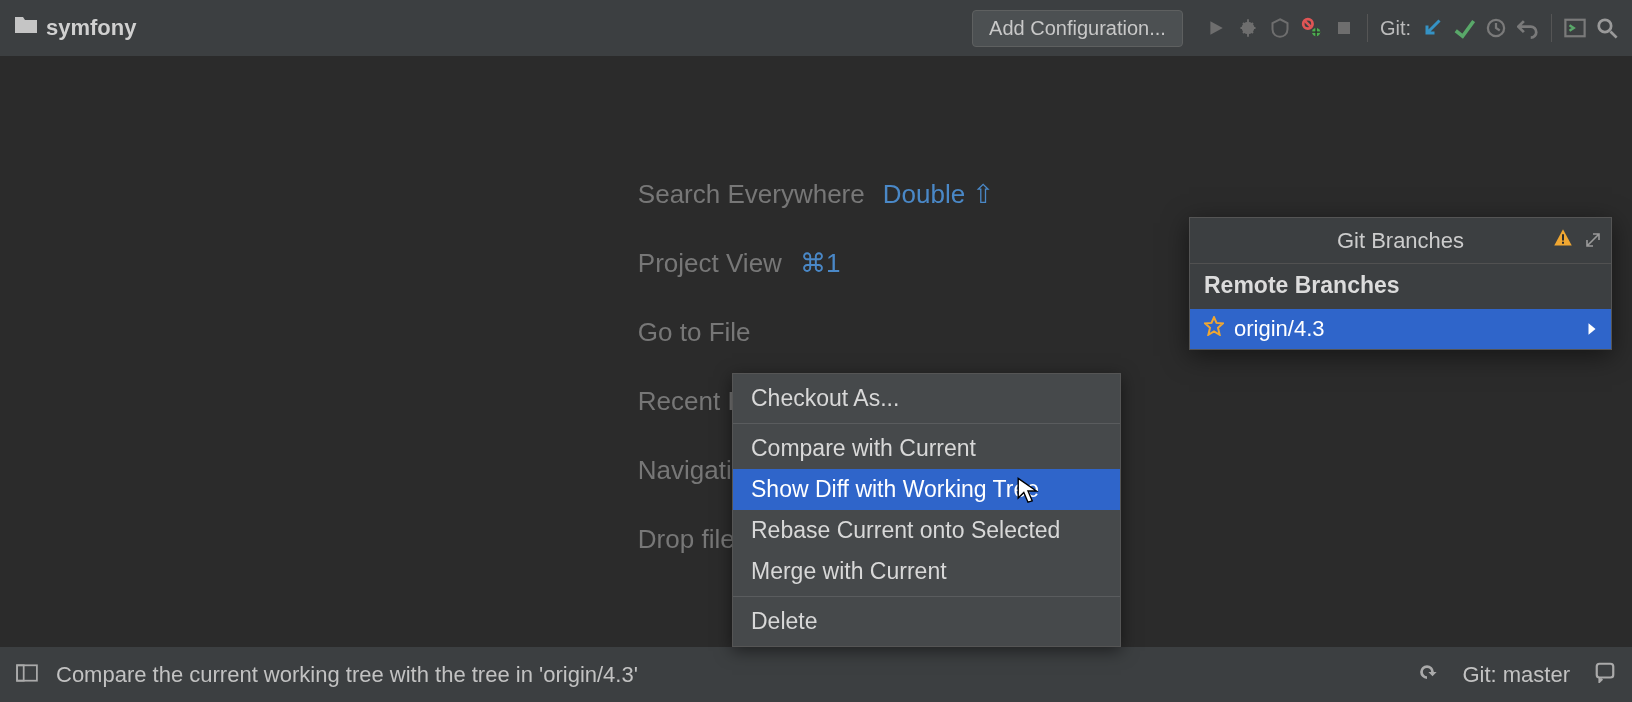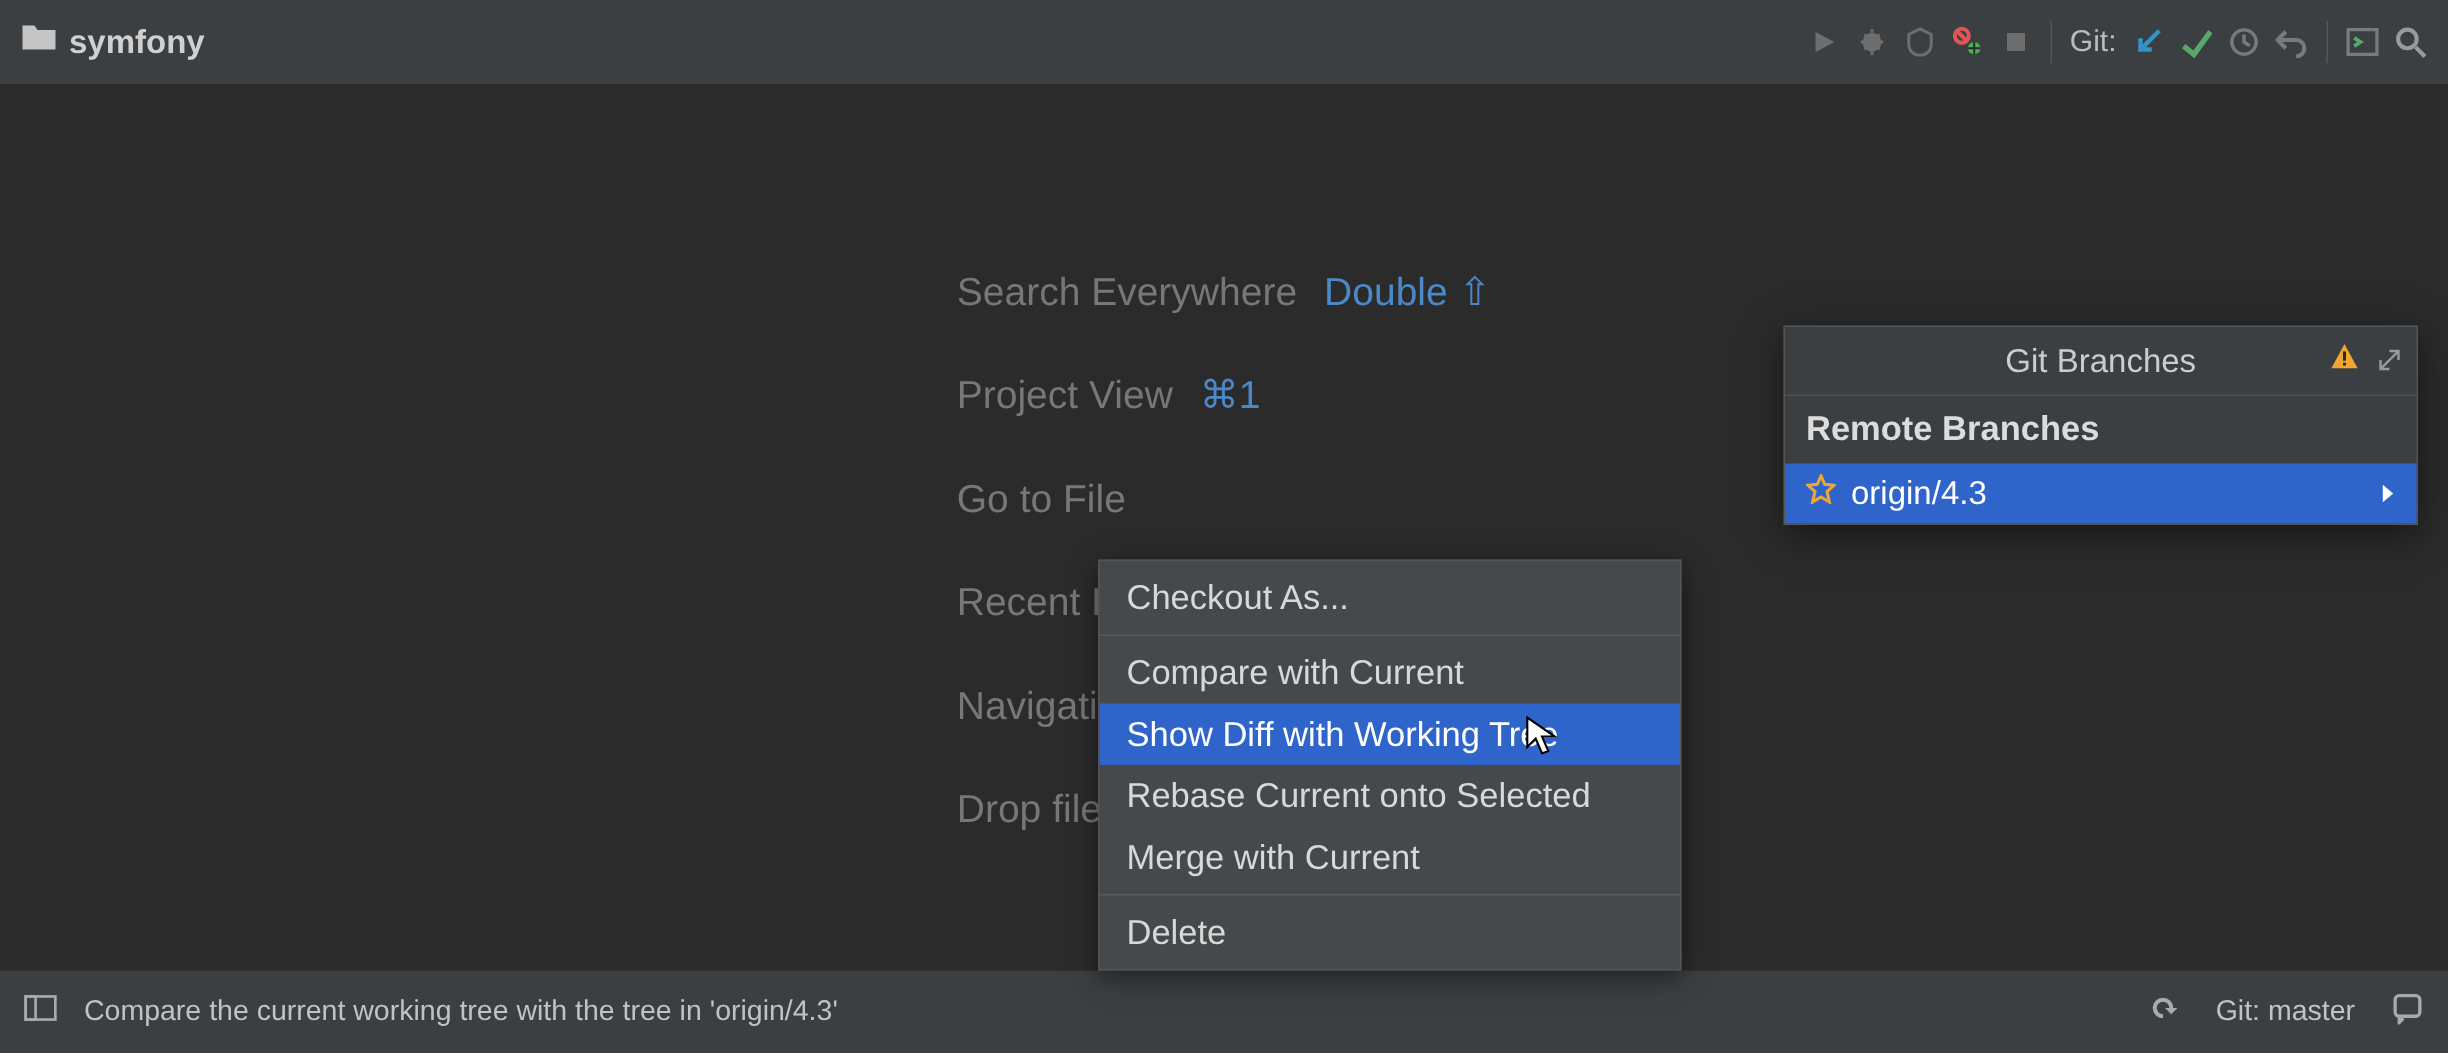--- a/index.html
+++ b/index.html
@@ -153,39 +153,40 @@
 
 .status-bar {
   position: absolute;
   left: 0; right: 0; bottom: 0;
   height: 56px;
   background: #3c3f41;
   border-top: 1px solid #2b2b2b;
   display: flex;
   align-items: center;
   padding: 0 16px;
-  font-size: 19px;
+  font-size: 22px;
   color: #c2c2c2;
   gap: 18px;
 }
 .status-bar .right { margin-left: auto; display: flex; align-items: center; gap: 24px; }
 </style>
 </head>
 <body>
 
 <div class="top-toolbar">
   <div class="project-label">
     <span class="folder-icon">
       <svg viewBox="0 0 24 20" width="24" height="20">
           <path d="M1 2h8l2 3h12v13H1z" fill="#c5c5c5"></path>
         </svg>
     </span>
     <span>symfony</span>
   </div>
   <div class="spacer"></div>
+  <button class="add-config-btn">Add Configuration...</button>
   <div class="toolbar-icons">
     <span class="ticon">
         <svg width="18" height="18" viewBox="0 0 16 16">
           <path d="M3 2l11 6L3 14z" fill="#6e6e6e"></path>
         </svg>
       </span>
     <span class="ticon">
         <svg width="20" height="20" viewBox="0 0 16 16">
           <circle cx="8" cy="8" r="5" fill="#6e6e6e"></circle>
           <path d="M8 1v3M8 12v3M2 8h3M11 8h3M4 4l2 2M10 10l2 2M12 4l-2 2M6 10l-2 2" stroke="#6e6e6e" stroke-width="1.5"></path>

